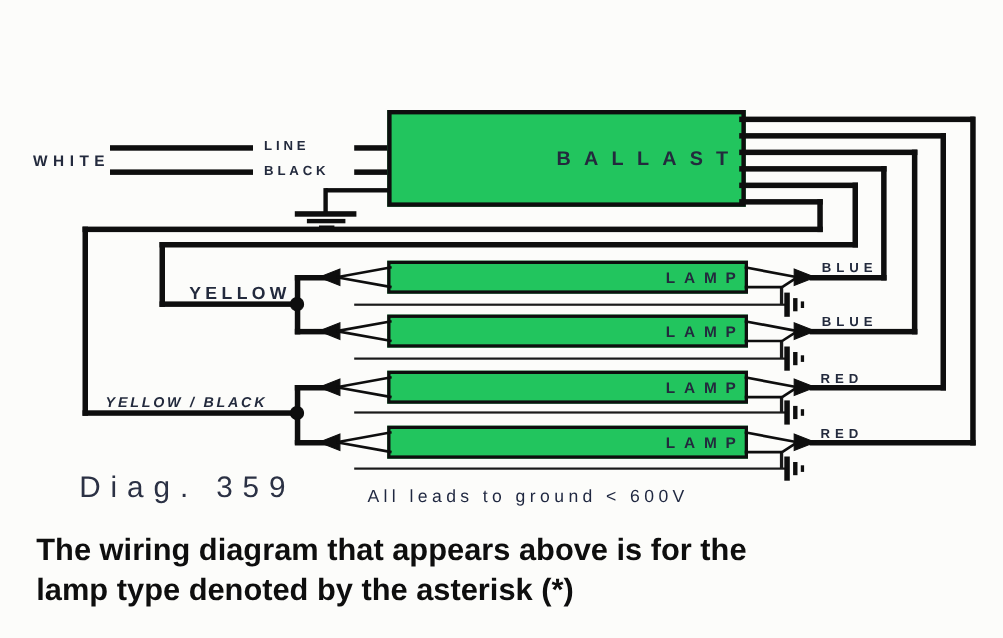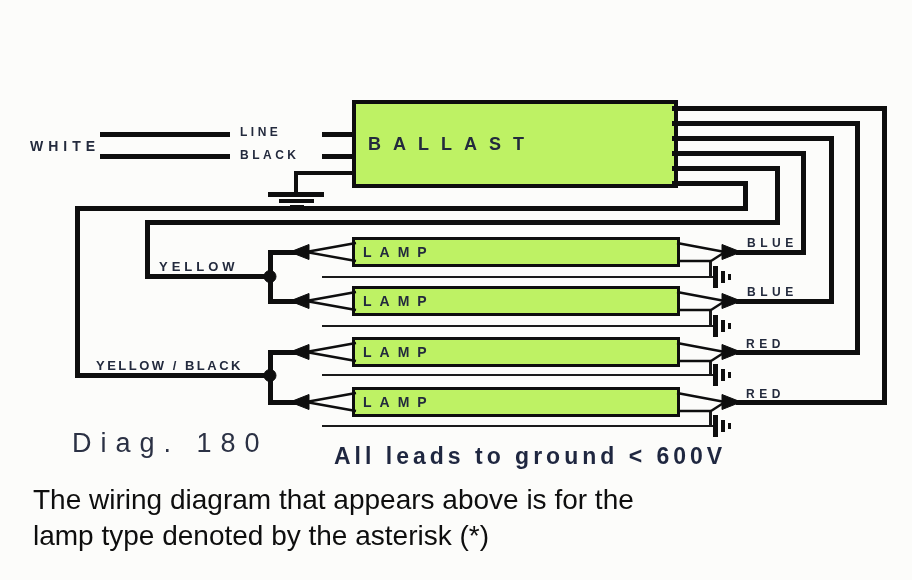--- a/index.html
+++ b/index.html
@@ -2,33 +2,33 @@
 <html><head>
 <meta charset="utf-8">
 <style>
   html,body{margin:0;padding:0;background:#e9e9e9;}
   #canvas{
     position:relative;width:912px;height:580px;background:#fcfcfa;
     font-family:"Liberation Sans",sans-serif;overflow:hidden;
   }
   .w{position:absolute;background:#0e0e0e;}        
   .t{position:absolute;background:#1a1a1a;}        
-  .box{position:absolute;border:4px solid #0e0e0e;background:#bef264;
-       box-sizing:border-box;display:flex;align-items:center;justify-content:flex-start;}
+  .box{position:absolute;border:4px solid #0e0e0e;background:#22c55e;
+       box-sizing:border-box;display:flex;align-items:center;justify-content:flex-end;}
   .lampbox{border-width:3px;}
   .lbl{position:absolute;color:#232a3d;font-weight:600;white-space:nowrap;line-height:1;}
   .boxlbl{position:static;}
   #title{position:absolute;left:17px;top:8px;font-size:40px;font-weight:bold;
          color:#0d0d0d;letter-spacing:0px;}
   #footer{position:absolute;left:33px;top:482px;width:655px;font-size:28px;
-          line-height:36px;color:#0e0e0e;font-weight:400;}
+          line-height:36px;color:#0e0e0e;font-weight:700;}
   #diagnum{position:absolute;left:72px;top:428px;font-size:27px;letter-spacing:9px;
            color:#2b3144;font-weight:500;}
-  #gnote{position:absolute;left:334px;top:443px;font-size:23px;letter-spacing:4px;
-         color:#1f2740;font-weight:700;}
+  #gnote{position:absolute;left:334px;top:443px;font-size:16px;letter-spacing:4px;
+         color:#1f2740;font-weight:400;}
   svg.overlay{position:absolute;left:0;top:0;pointer-events:none;}
 </style>
 </head>
 <body>
 
 <div id="canvas">
 
 
   <div class="lbl" style="left:30px;top:139px;font-size:14px;letter-spacing:5px;">WHITE</div>
   <div class="w" style="left:100px;top:132px;width:130px;height:5px;"></div>
@@ -62,28 +62,28 @@
 
   <div class="w" style="left:672px;top:151px;width:134px;height:5px;"></div>
   <div class="w" style="left:801px;top:151px;width:5px;height:104px;"></div>
   <div class="w" style="left:736px;top:250px;width:70px;height:5px;"></div>
 
   <div class="w" style="left:672px;top:166px;width:108px;height:5px;"></div>
   <div class="w" style="left:775px;top:166px;width:5px;height:59px;"></div>
   <div class="w" style="left:145px;top:220px;width:635px;height:5px;"></div>
   <div class="w" style="left:145px;top:220px;width:5px;height:59px;"></div>
   <div class="w" style="left:145px;top:274px;width:128px;height:5px;"></div>
-  <div class="lbl" style="left:159px;top:260px;font-size:13px;letter-spacing:4px;">YELLOW</div>
+  <div class="lbl" style="left:172px;top:260px;font-size:16px;letter-spacing:4px;">YELLOW</div>
 
   <div class="w" style="left:672px;top:181px;width:76px;height:5px;"></div>
   <div class="w" style="left:743px;top:181px;width:5px;height:30px;"></div>
   <div class="w" style="left:75px;top:206px;width:673px;height:5px;"></div>
   <div class="w" style="left:75px;top:206px;width:5px;height:172px;"></div>
   <div class="w" style="left:75px;top:373px;width:198px;height:5px;"></div>
-  <div class="lbl" style="left:96px;top:359px;font-size:13px;letter-spacing:2.5px;">YELLOW / BLACK</div>
+  <div class="lbl" style="left:96px;top:359px;font-size:13px;letter-spacing:2.5px;font-style:italic;">YELLOW / BLACK</div>
 
   <div class="w" style="left:268px;top:250px;width:5px;height:54px;"></div>
   <div class="w" style="left:268px;top:250px;width:32px;height:5px;"></div>
   <div class="w" style="left:268px;top:299px;width:32px;height:5px;"></div>
   <div class="w" style="left:268px;top:350px;width:5px;height:54px;"></div>
   <div class="w" style="left:268px;top:350px;width:32px;height:5px;"></div>
   <div class="w" style="left:268px;top:400px;width:32px;height:5px;"></div>
 
   <div class="box lampbox" style="left:352px;top:237px;width:328px;height:30px;">
     <span class="lbl boxlbl" style="font-size:14px;letter-spacing:8px;padding-left:8px;">LAMP</span>
@@ -162,17 +162,17 @@
       <polygon points="290,402 309,394.5 309,409.5"></polygon>
       <line x1="306" y1="402" x2="356" y2="393" stroke-width="2.4"></line>
       <line x1="306" y1="402" x2="356" y2="411" stroke-width="2.4"></line>
       <polygon points="741,402 722,394.5 722,409.5"></polygon>
       <line x1="677" y1="393" x2="725" y2="402" stroke-width="2.4"></line>
       <line x1="677" y1="411" x2="711" y2="411" stroke-width="2.4"></line>
       <line x1="711" y1="411" x2="725" y2="402" stroke-width="2.4"></line>
     </g>
   </svg>
 
-  <div id="diagnum">Diag. 180</div>
+  <div id="diagnum">Diag. 359</div>
   <div id="gnote">All leads to ground &lt; 600V</div>
   <div id="footer">The wiring diagram that appears above is for the lamp type denoted by the asterisk (*)</div>
 
 </div>
 
 </body></html>

